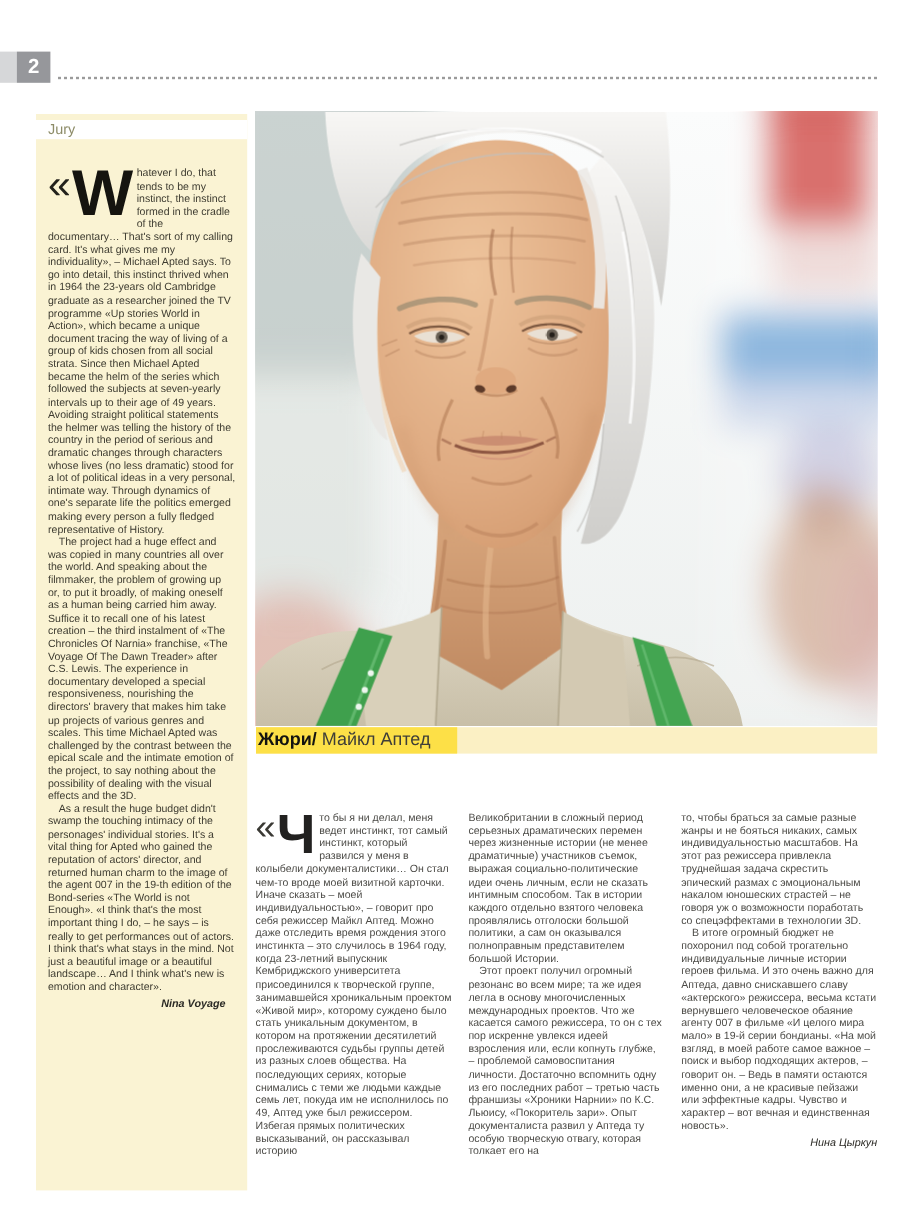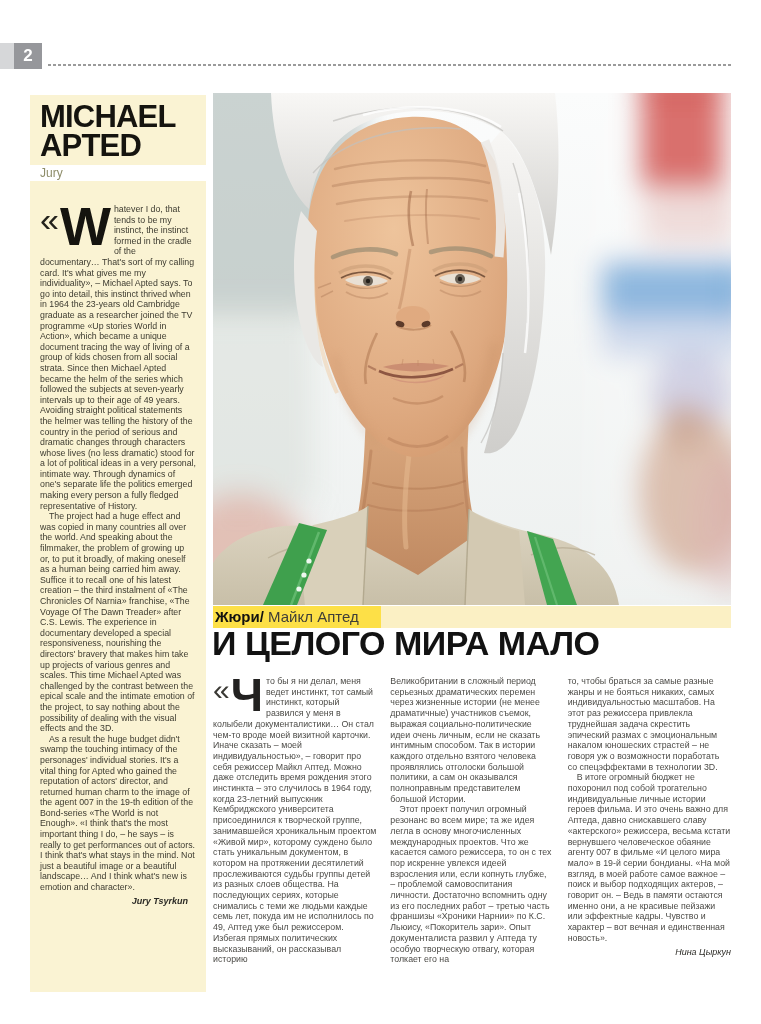--- a/index.html
+++ b/index.html
@@ -49,30 +49,26 @@
 
 <div id="page">
 
   <div class="pn-strip"></div>
   <div class="pn-box">
     <span>2</span>
   </div>
   <div class="rule"></div>
 
   <div class="left-col">
-    <div class="left-title">
-      <div>MICHAEL</div>
-      <div>APTED</div>
-    </div>
     <div class="jury-bar">Jury</div>
     <div class="eng-body">
       <p><span class="oq">«</span><span class="dc">W</span><span>hatever I do, that tends to be my instinct, the instinct formed in the cradle of the documentary… That's sort of my calling card. It's what gives me my individuality», – Michael Apted says. To go into detail, this instinct thrived when in 1964 the 23-years old Cambridge graduate as a researcher joined the TV programme «Up stories World in Action», which became a unique document tracing the way of living of a group of kids chosen from all social strata. Since then Michael Apted became the helm of the series which followed the subjects at seven-yearly intervals up to their age of 49 years. Avoiding straight political statements the helmer was telling the history of the country in the period of serious and dramatic changes through characters whose lives (no less dramatic) stood for a lot of political ideas in a very personal, intimate way. Through dynamics of one's separate life the politics emerged making every person a fully fledged representative of History.</span></p>
       <p class="ind">The project had a huge effect and was copied in many countries all over the world. And speaking about the filmmaker, the problem of growing up or, to put it broadly, of making oneself as a human being carried him away. Suffice it to recall one of his latest creation – the third instalment of «The Chronicles Of Narnia» franchise, «The Voyage Of The Dawn Treader» after C.S. Lewis. The experience in documentary developed a special responsiveness, nourishing the directors' bravery that makes him take up projects of various genres and scales. This time Michael Apted was challenged by the contrast between the epical scale and the intimate emotion of the project, to say nothing about the possibility of dealing with the visual effects and the 3D.</p>
       <p class="ind">As a result the huge budget didn't swamp the touching intimacy of the personages' individual stories. It's a vital thing for Apted who gained the reputation of actors' director, and returned human charm to the image of the agent 007 in the 19-th edition of the Bond-series «The World is not Enough». «I think that's the most important thing I do, – he says – is really to get performances out of actors. I think that's what stays in the mind. Not just a beautiful image or a beautiful landscape… And I think what's new is emotion and character».</p>
-      <div class="byline-en">Jury Tsyrkun</div>
+      <div class="byline-en">Nina Voyage</div>
     </div>
   </div>
 
   <div class="photo">
     <svg width="518" height="512" viewBox="0 0 518 512" xmlns="http://www.w3.org/2000/svg">
       <defs>
         <linearGradient id="bgG" x1="0" y1="0" x2="0" y2="1">
           <stop offset="0" stop-color="#fbfcfc"></stop>
             <stop offset="1" stop-color="#edf0ef"></stop>
         </linearGradient>
@@ -218,21 +214,20 @@
         <circle cx="86" cy="496" r="2.6" fill="#ffffff" opacity="0.9"></circle>
       </g>
       <g>
         <path d="M314,438 L340,446 L364,512 L334,512 Z" fill="#43a551"></path>
         <path d="M322,444 L344,512" stroke="#74c47e" stroke-width="2.2" fill="none" opacity="0.6"></path>
       </g>
     </svg>
   </div>
 
   <div class="kicker"><span class="hl"><span class="kb">Жюри/</span><span class="kr"> Майкл Аптед</span></span></div>
-  <div class="headline">И ЦЕЛОГО МИРА МАЛО</div>
 
   <div class="cols">
     <div class="col">
       <p><span class="oq-ru">«</span><span class="dc-ru">Ч</span><span>то бы я ни делал, меня ведет инстинкт, тот самый инстинкт, который развился у меня в колыбели документалистики… Он стал чем-то вроде моей визитной карточки. Иначе сказать – моей индивидуальностью», – говорит про себя режиссер Майкл Аптед. Можно даже отследить время рождения этого инстинкта – это случилось в 1964 году, когда 23-летний выпускник Кембриджского университета присоединился к творческой группе, занимавшейся хроникальным проектом «Живой мир», которому суждено было стать уникальным документом, в котором на протяжении десятилетий прослеживаются судьбы группы детей из разных слоев общества. На последующих сериях, которые снимались с теми же людьми каждые семь лет, покуда им не исполнилось по 49, Аптед уже был режиссером. Избегая прямых политических высказываний, он рассказывал историю</span></p>
     </div>
     <div class="col">
       <p>Великобритании в сложный период серьезных драматических перемен через жизненные истории (не менее драматичные) участников съемок, выражая социально-политические идеи очень личным, если не сказать интимным способом. Так в истории каждого отдельно взятого человека проявлялись отголоски большой политики, а сам он оказывался полноправным представителем большой Истории.</p>
       <p class="ind">Этот проект получил огромный резонанс во всем мире; та же идея легла в основу многочисленных международных проектов. Что же касается самого режиссера, то он с тех пор искренне увлекся идеей взросления или, если копнуть глубже, – проблемой самовоспитания личности. Достаточно вспомнить одну из его последних работ – третью часть франшизы «Хроники Нарнии» по К.С. Льюису, «Покоритель зари». Опыт документалиста развил у Аптеда ту особую творческую отвагу, которая толкает его на</p>
     </div>
     <div class="col">

